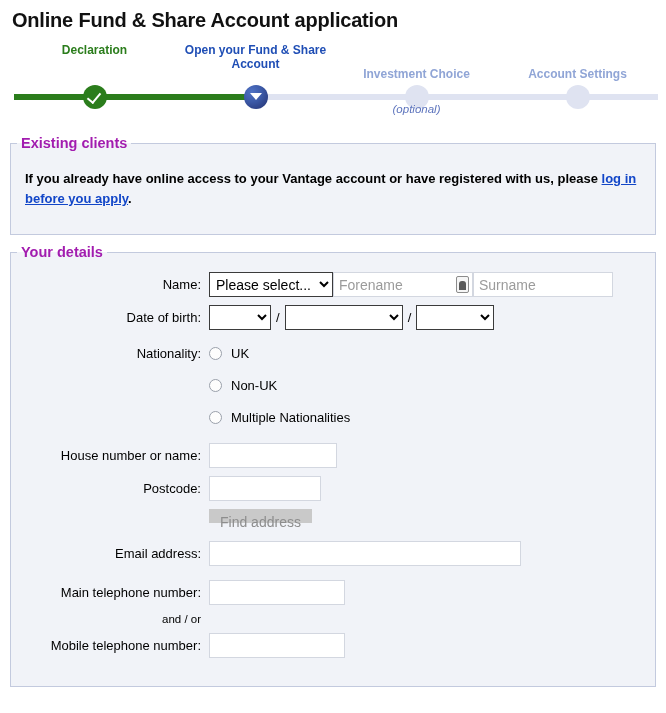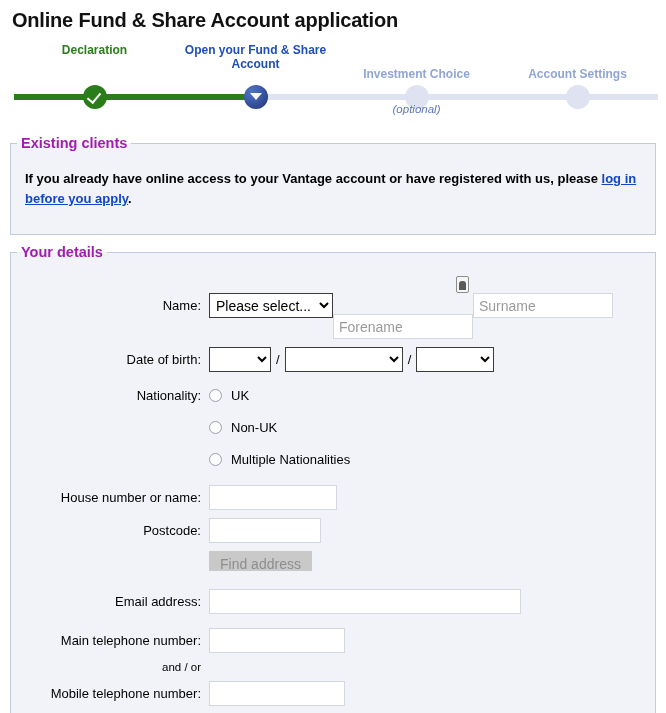--- a/index.html
+++ b/index.html
@@ -210,21 +210,21 @@
     border: 1px solid #d3d7e0;
     height: 25px;
     padding: 2px 5px;
     border-radius: 0;
   }
   input.ctl::placeholder { color: #9b9b9b; }
   .forename-wrap {
     position: relative;
     display: inline-block;
   }
-  input.forename { width: 140px; padding-right: 24px; margin-top: 42px; }
+  input.forename { width: 140px; padding-right: 24px; }
   input.surname  { width: 140px; }
   .autofill-badge {
     position: absolute;
     right: 4px;
     top: 4px;
     width: 13px;
     height: 17px;
     border: 1px solid #8c8c8c;
     border-radius: 2px;
     background: #f6f6f6;
@@ -274,21 +274,21 @@
   input.email    { width: 312px; }
   input.tel      { width: 136px; }
 
   .btn-find {
     font-family: "Liberation Sans", sans-serif;
     font-size: 14px;
     color: #8d8d8d;
     background: #c9c9c9;
     border: 1px solid #c9c9c9;
     padding: 4px 10px;
-    height: 20px;
+    height: 14px;
     line-height: 16px;
     cursor: default;
   }
   .andor {
     width: 198px;
     min-width: 198px;
     text-align: right;
     padding-right: 8px;
     font-size: 11.5px;
     color: #000;

